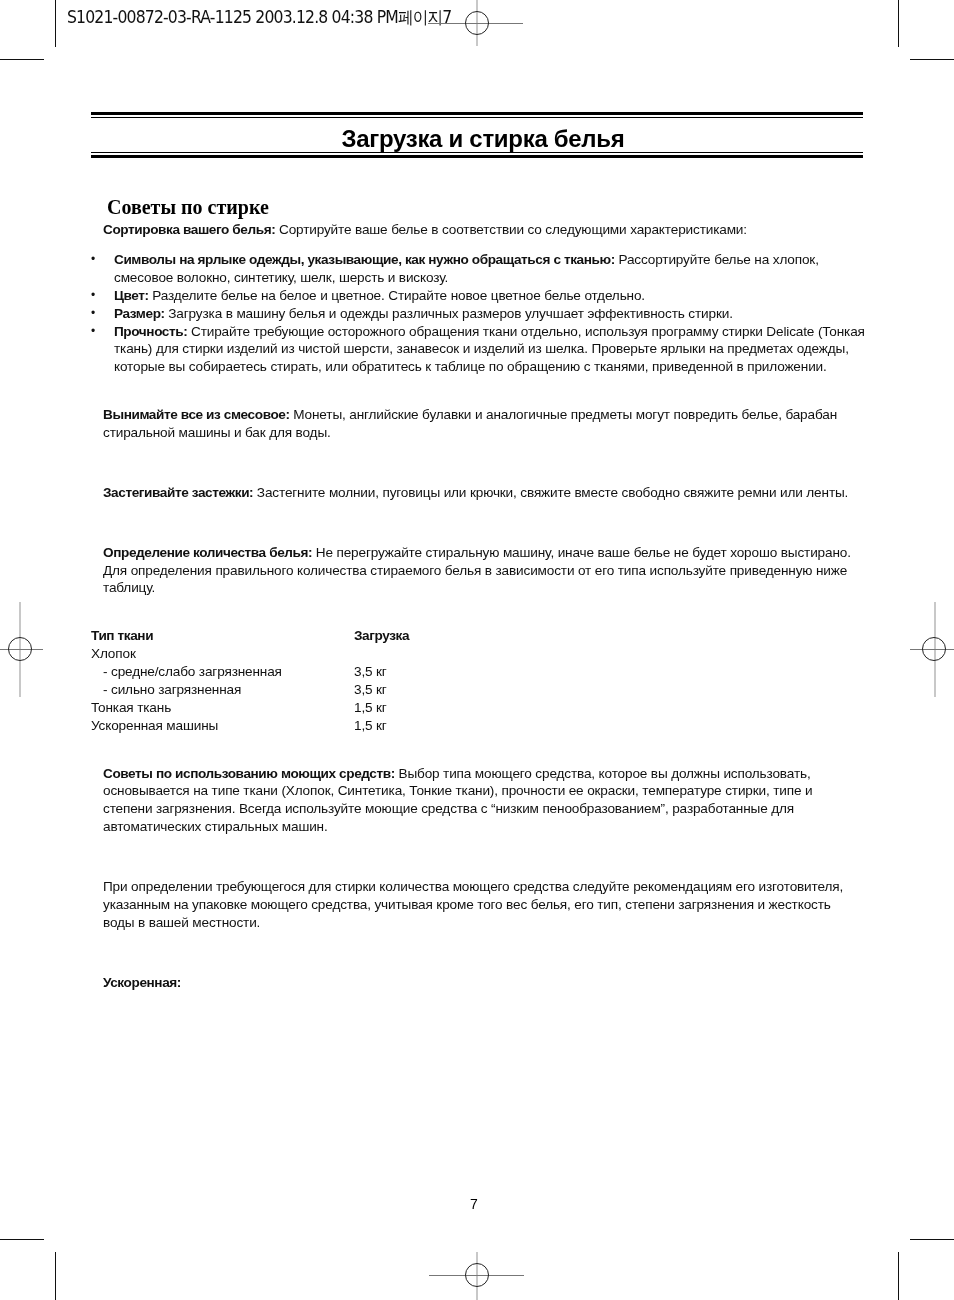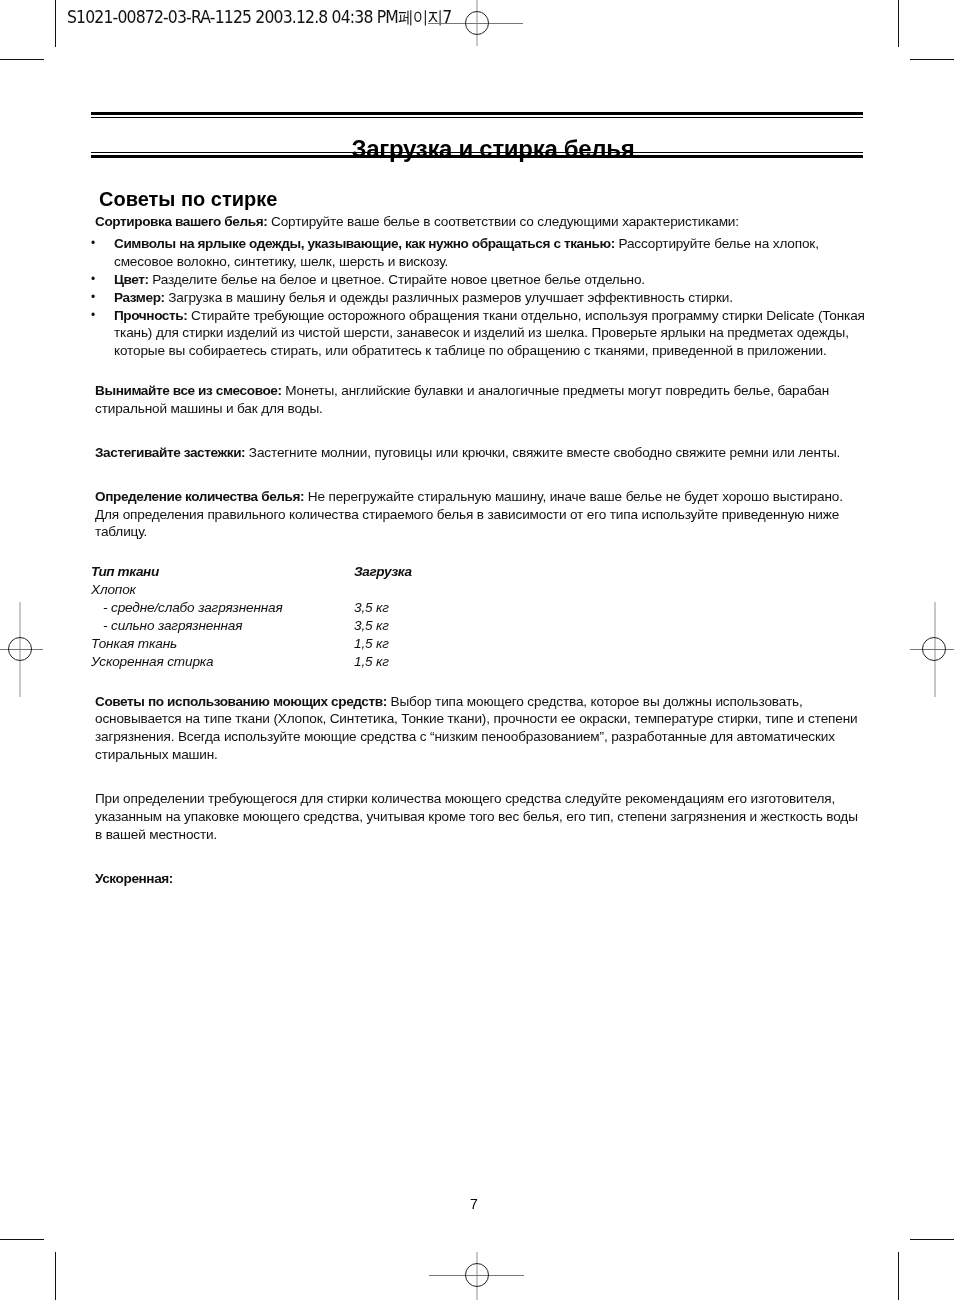--- a/index.html
+++ b/index.html
@@ -68,21 +68,21 @@
     
     .content {
       position: absolute;
       left: 91px;
       top: 209px;
       width: 775px;
       font-size: 13.6px;
       line-height: 17.9px;
       letter-spacing: -0.15px;
     }
-    .content p { margin: 4px; }
+    .content p { margin: 12px; }
     .gap { height: 17.9px; }
     .b { font-weight: bold; letter-spacing: -0.4px; }
 
     ul.bullets {
       list-style: none;
       margin: 0;
       padding: 0;
     }
     ul.bullets li {
       position: relative;
@@ -93,21 +93,20 @@
       left: 0;
       top: 0;
       font-size: 12px;
     }
 
     .table {
       width: 400px;
     }
     .trow {
       display: flex;
-      font-style: italic;
     }
     .tcell-type { width: 263px; }
     .tcell-load { width: 120px; }
     .indent { padding-left: 12px; }
 
     .page-number {
       position: absolute;
       left: 470px;
       top: 1196px;
       font-size: 14px;
@@ -140,25 +139,25 @@
 <div class="vline" style="left:55px; top:1252px; height:48px;"></div>
 <div class="hline" style="left:910px; top:1239px; width:44px;"></div>
 <div class="vline" style="left:898px; top:1252px; height:48px;"></div>
 
 <div class="gline-v" style="left:476px; top:1252px; height:48px;"></div>
 <div class="gline-h" style="left:429px; top:1275px; width:95px;"></div>
 <div class="reg-circle" style="left:465px; top:1263px; width:24px; height:24px;"></div>
 
 <div class="title-rule-thick" style="top:112px;"></div>
 <div class="title-rule-thin" style="top:117px;"></div>
-<h1 class="page-title" style="margin:16px;">Загрузка и стирка белья</h1>
+<h1 class="page-title" style="margin:6px;">Загрузка и стирка белья</h1>
 <div class="title-rule-thin" style="top:152px;"></div>
 <div class="title-rule-thick" style="top:155px;"></div>
 
-<h2 class="section-title" style="margin:8px;">Советы по стирке</h2>
+<h2 class="section-title" style="margin:16px;font-family:Liberation Serif, serif;">Советы по стирке</h2>
 
 <div class="content">
 
   <p>
     <span class="b">Сортировка вашего белья:</span><span> Сортируйте ваше белье в соответствии со следующими характеристиками:</span>
   </p>
 
   <ul class="bullets">
     <li>
       <span class="dot">•</span>
@@ -213,21 +212,21 @@
     </div>
     <div class="trow">
       <div class="tcell-type indent">- сильно загрязненная</div>
       <div class="tcell-load" style="margin-left:-12px;">3,5 кг</div>
     </div>
     <div class="trow">
       <div class="tcell-type">Тонкая ткань</div>
       <div class="tcell-load">1,5 кг</div>
     </div>
     <div class="trow">
-      <div class="tcell-type">Ускоренная стирка</div>
+      <div class="tcell-type">Ускоренная машины</div>
       <div class="tcell-load">1,5 кг</div>
     </div>
   </div>
 
   <div class="gap"></div>
 
   <p>
     <span class="b">Советы по использованию моющих средств:</span><span> Выбор типа моющего средства, которое вы должны использовать, основывается на типе ткани (Хлопок, Синтетика, Тонкие ткани), прочности ее окраски, температуре стирки, типе и степени загрязнения. Всегда используйте моющие средства с “низким пенообразованием”, разработанные для автоматических стиральных машин.</span>
   </p>
 

